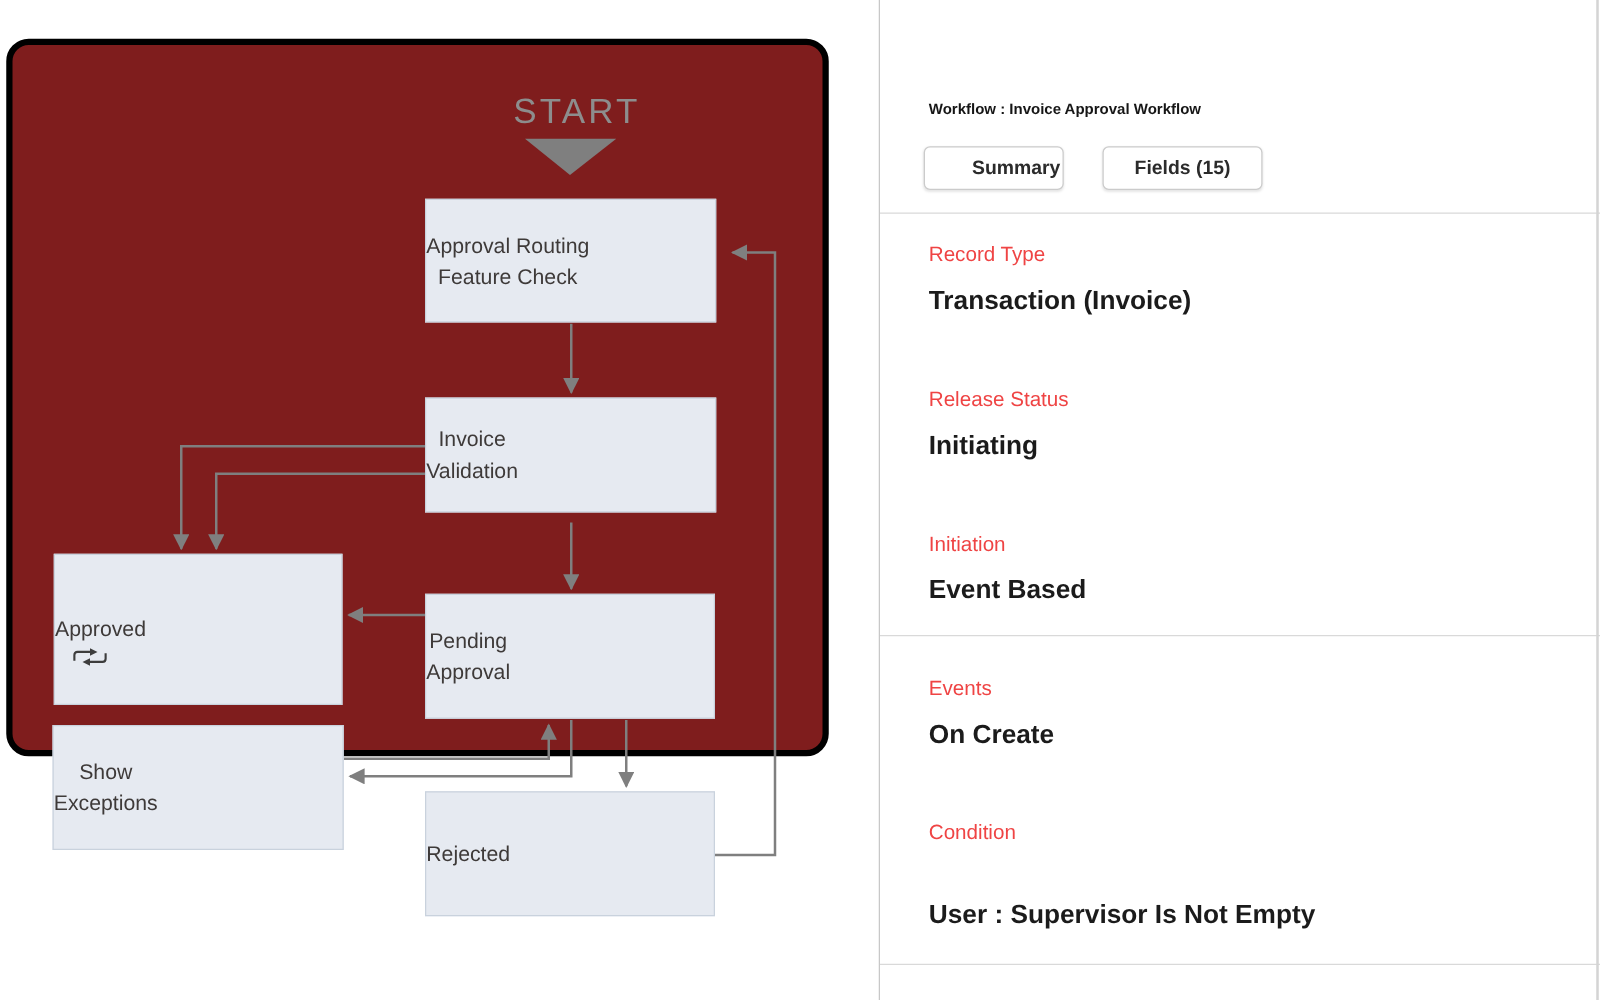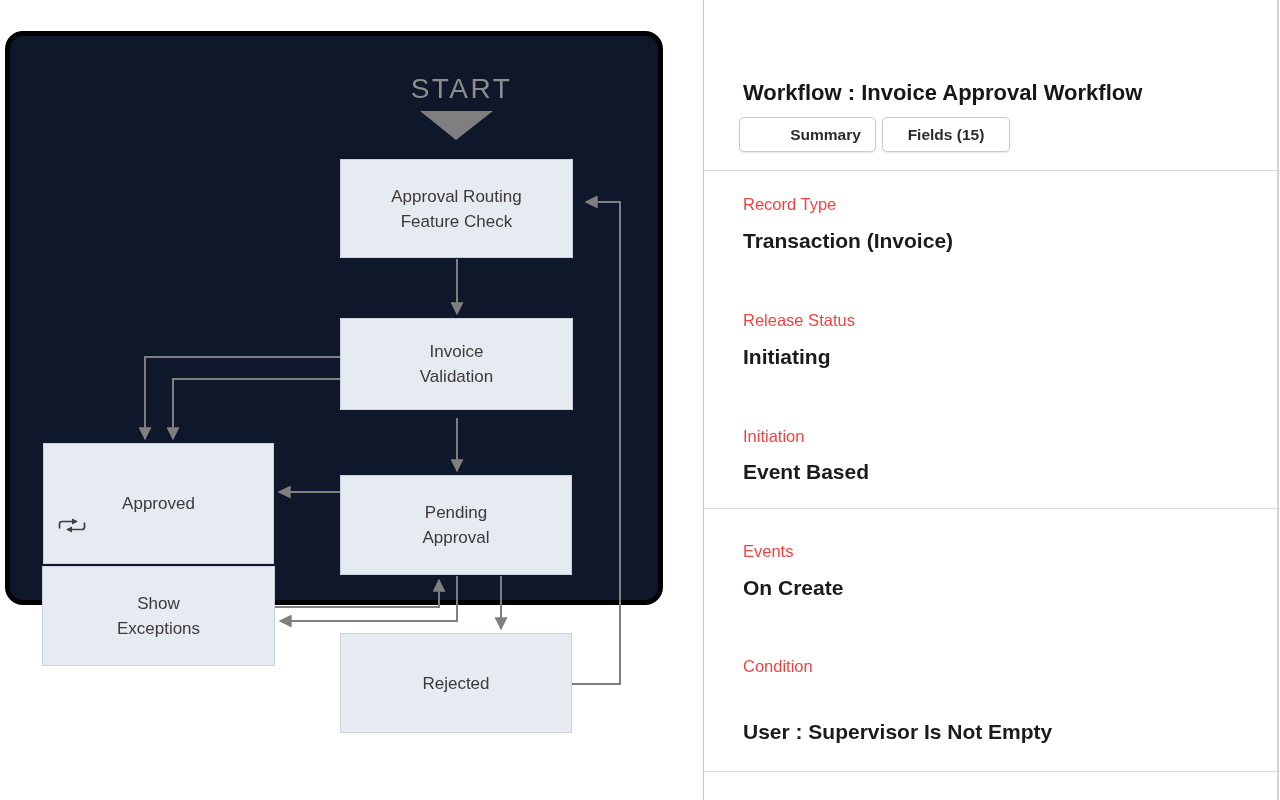--- a/index.html
+++ b/index.html
@@ -2,61 +2,61 @@
 <html><head>
 <meta charset="utf-8">
 <style>
   * { margin:0; padding:0; box-sizing:border-box; }
   html,body { width:1280px; height:800px; background:#ffffff; font-family:"Liberation Sans", sans-serif; }
   #page { position:relative; width:1280px; height:800px; background:#ffffff; overflow:hidden; }
 
   
   .frame {
     position:absolute; left:5px; top:31px; width:658px; height:574px;
-    border:5px solid #000000; border-radius:18px; background:#0f172a;
+    border:5px solid #000000; border-radius:18px; background:#7f1d1d;
   }
   .start-label {
     position:absolute; left:340px; top:68px; width:233px;
     text-align:center; font-size:28px; letter-spacing:2.5px;
     color:#8d8d8d; font-weight:400;
   }
   .connector-svg { position:absolute; left:0; top:0; width:680px; height:800px; pointer-events:none; }
   .node {
     position:absolute; background:#e6eaf1; border:1px solid #c9d2dd;
-    display:flex; align-items:center; justify-content:center;
+    display:flex; align-items:center; 
     text-align:center; font-size:17px; line-height:25px; color:#3e3a39;
     cursor:pointer;
   }
   .node .lbl { white-space:pre-line; }
   .node-arfc      { left:340px; top:159px; width:233px; height:99px; }
   .node-iv        { left:340px; top:318px; width:233px; height:92px; }
   .node-approved  { left:43px;  top:443px; width:231px; height:121px; }
   .node-pa        { left:340px; top:475px; width:232px; height:100px; }
-  .node-se        { left:42px;  top:566px; width:233px; height:100px; }
+  .node-se        { left:42px;  top:580px; width:233px; height:100px; }
   .node-rejected  { left:340px; top:633px; width:232px; height:100px; }
   .loop-icon { position:absolute; left:13px; top:74px; width:30px; height:15px; }
 
   
   .right-panel {
     position:absolute; left:703px; top:0; width:577px; height:800px;
     border-left:1px solid #c8c8c8; background:#ffffff;
   }
   .right-edge { position:absolute; right:1px; top:0; width:2px; height:800px; background:#d4d4d4; }
   .panel-title {
     position:absolute; left:39px; top:80px;
-    font-size:22px; font-weight:700; color:#161616;
+    font-size:12px; font-weight:700; color:#161616;
   }
   .tab {
     position:absolute; top:117px; height:35px;
     background:#ffffff; border:1px solid #cbcbcb; border-radius:5px;
     box-shadow:0 1px 2px rgba(0,0,0,0.10);
     display:flex; align-items:center; justify-content:center;
     font-size:15.5px; font-weight:700; color:#2b2b2b; cursor:pointer;
   }
-  .tab-summary { left:35px; width:137px;padding-left:36px; }
+  .tab-summary { left:35px; width:112px;padding-left:36px; }
   .tab-fields  { left:178px; width:128px; }
   .divider { position:absolute; left:0; width:577px; height:1px; background:#d9d9d9; }
   .divider-1 { top:170px; }
   .divider-2 { top:508px; }
   .divider-3 { top:771px; }
   .field-label {
     position:absolute; left:39px;
     font-size:16.5px; color:#ef4444;
   }
   .field-value {

